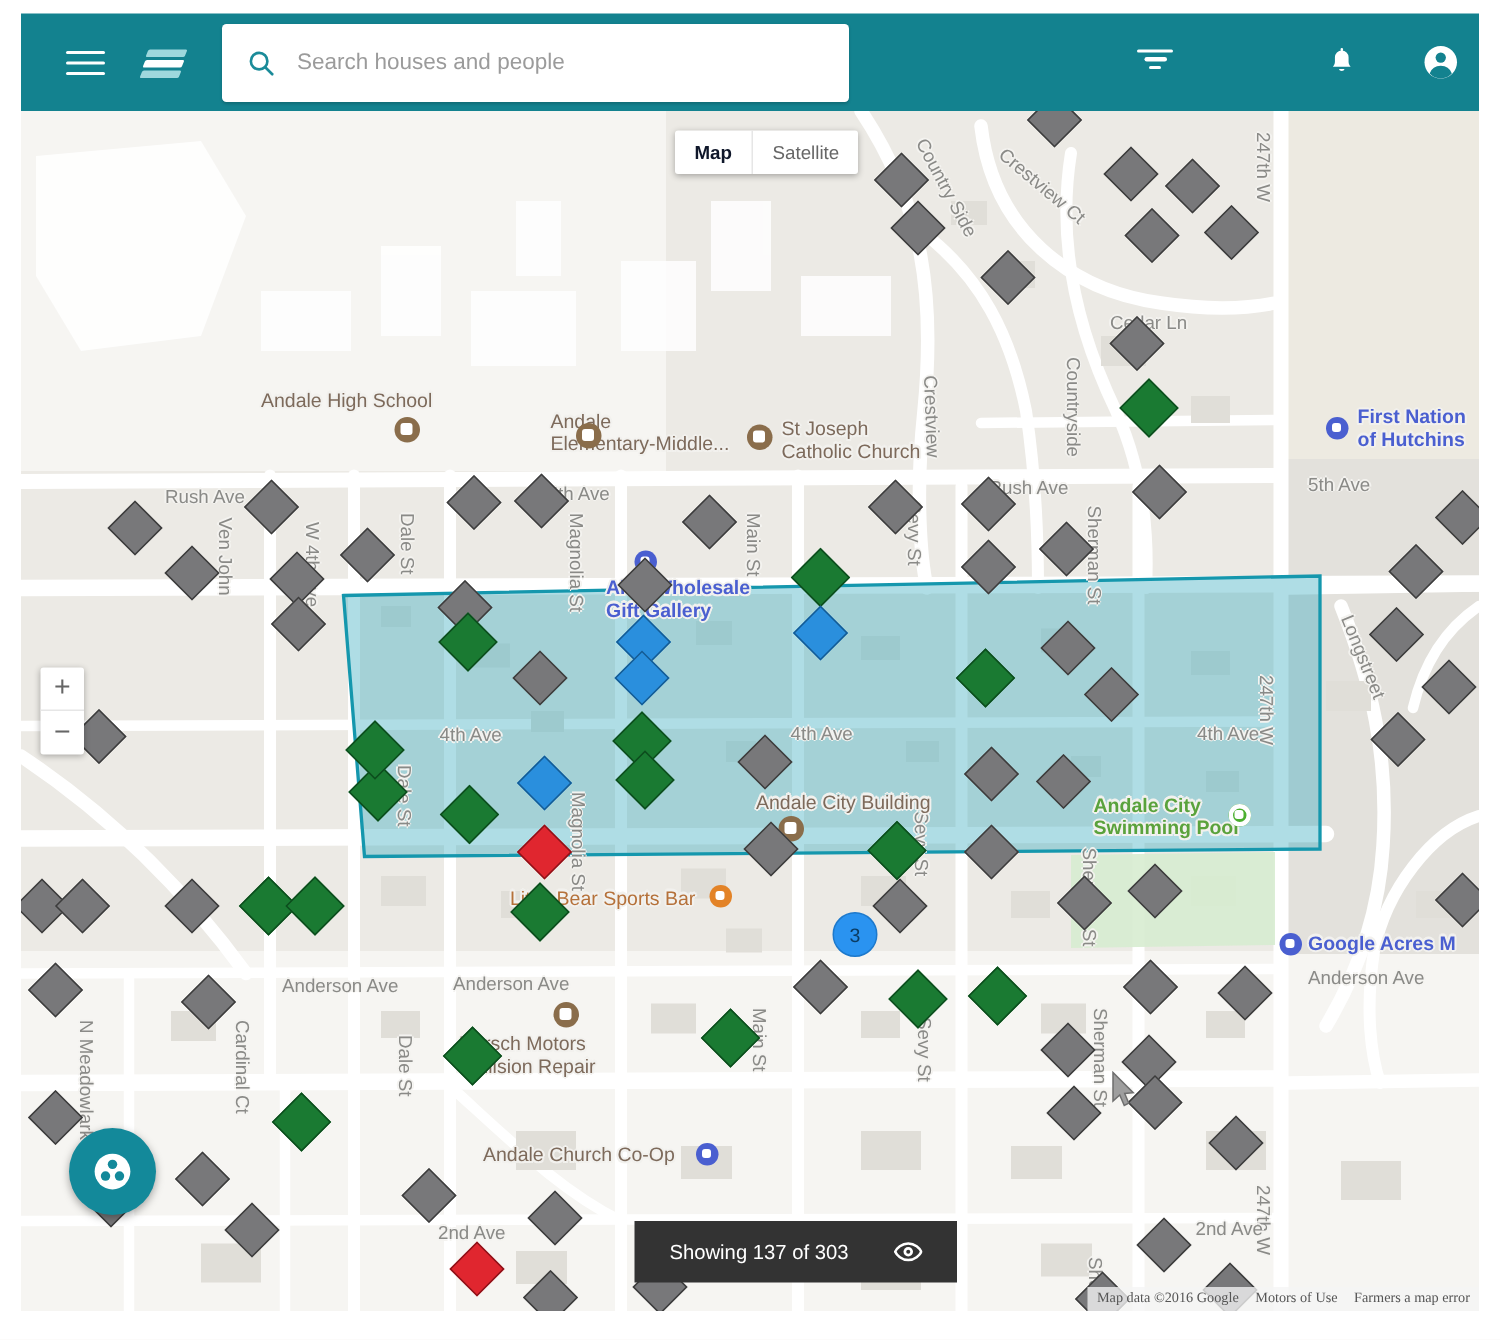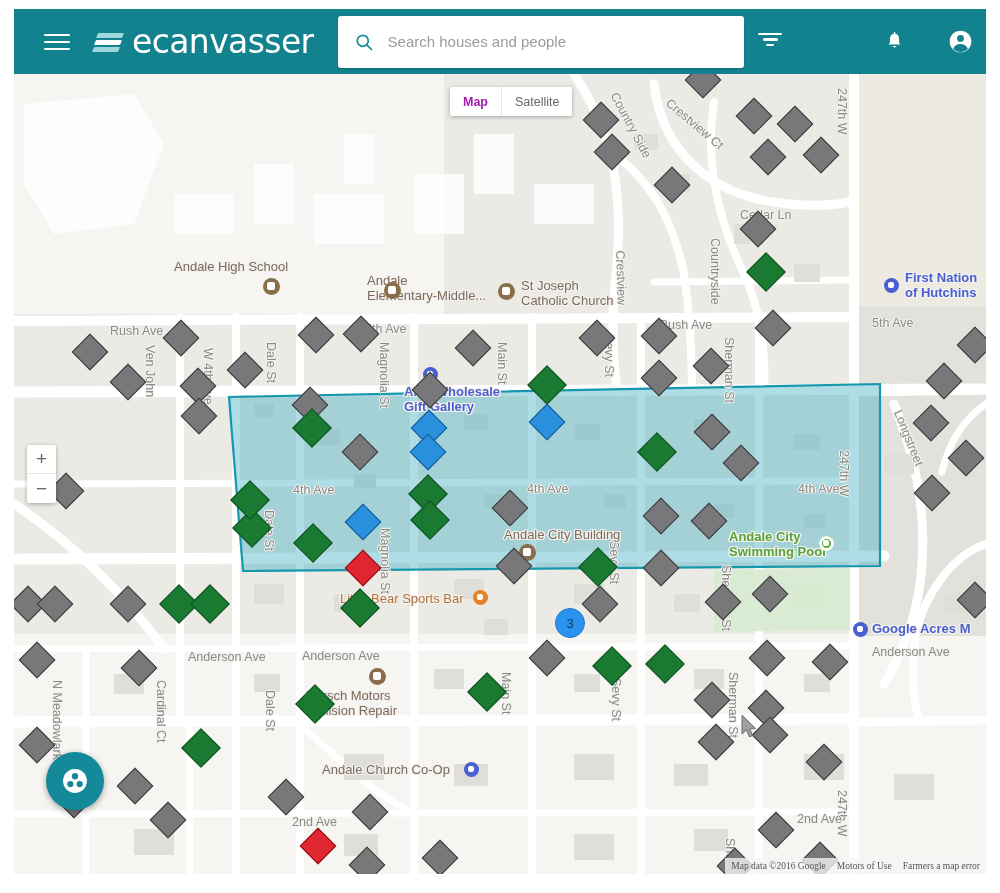--- a/index.html
+++ b/index.html
@@ -72,21 +72,21 @@
   .map-bg{ position:absolute; inset:0; }
 
   
   .maptype{
     position:absolute; left:436px; top:13px; height:29px; background:#fff;
     border-radius:2px; display:flex; box-shadow:0 1px 4px rgba(0,0,0,.3); z-index:30;
   }
   .maptype div{
     padding:0 13px; display:flex; align-items:center; font-size:12.5px; cursor:pointer;
   }
-  .maptype .sel{ color:#a21caf; font-weight:bold; }
+  .maptype .sel{ color:#0f172a; font-weight:bold; }
   .maptype .unsel{ color:#666; border-left:1px solid #e6e6e6; }
 
   
   .zoomctl{
     position:absolute; left:13px; top:371px; width:29px; height:58px;
     background:#fff; border-radius:2px; box-shadow:0 1px 4px rgba(0,0,0,.3); z-index:30;
   }
   .zoomctl div{
     height:29px; display:flex; align-items:center; justify-content:center;
     font-size:19px; color:#666; cursor:pointer; user-select:none;
@@ -494,20 +494,28 @@
         <circle cx="7.7" cy="14.8" r="2.9" fill="#13899a"></circle>
         <circle cx="16.3" cy="14.8" r="2.9" fill="#13899a"></circle>
       </svg>
     </div>
 
     <svg class="cursor" viewBox="0 0 18 26">
       <path d="M2 1 L2 20 L6.5 16 L9.5 23 L12.5 21.5 L9.8 15 L15.5 14.5 Z" fill="#9e9e9e" stroke="#6e6e6e" stroke-width="1"></path>
     </svg>
 
 
+    <div class="showing">
+      <span>Showing 137 of 303</span>
+      <svg class="eye" viewBox="0 0 24 24">
+        <path d="M12 5C6.5 5 2.3 9 1 12c1.3 3 5.5 7 11 7s9.7-4 11-7c-1.3-3-5.5-7-11-7z" fill="none" stroke="#ffffff" stroke-width="2.2"></path>
+        <circle cx="12" cy="12" r="4" fill="#ffffff"></circle>
+        <circle cx="12" cy="12" r="1.7" fill="#333333"></circle>
+      </svg>
+    </div>
 
     <div class="attrib">
       <span>Map data ©2016 Google</span>
       <span>Motors of Use</span>
       <span>Farmers a map error</span>
     </div>
   </div>
 
   <div class="topbar">
     <div class="hamburger">
@@ -515,21 +523,20 @@
         <i></i>
         <i></i>
     </div>
 
     <div class="brand">
       <span class="brand-mark">
         <b></b>
           <b></b>
           <b></b>
       </span>
-      <span class="brand-text">ecanvasser</span>
     </div>
 
     <div class="searchwrap">
       <svg class="search-icon" viewBox="0 0 24 24">
         <circle cx="10.5" cy="10.5" r="6.6" fill="none" stroke="#1b8b99" stroke-width="2.1"></circle>
         <line x1="15.4" y1="15.4" x2="21" y2="21" stroke="#1b8b99" stroke-width="2.1" stroke-linecap="round"></line>
       </svg>
       <input type="text" placeholder="Search houses and people" value="" style="">
     </div>
 

